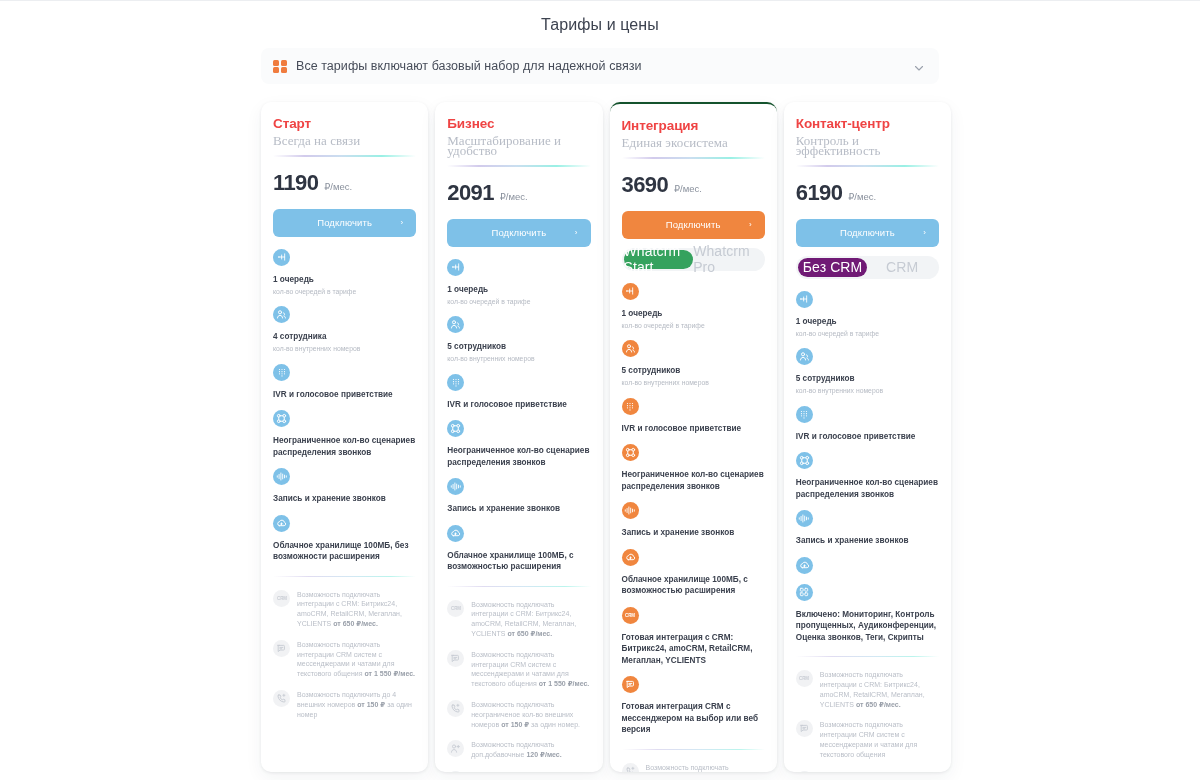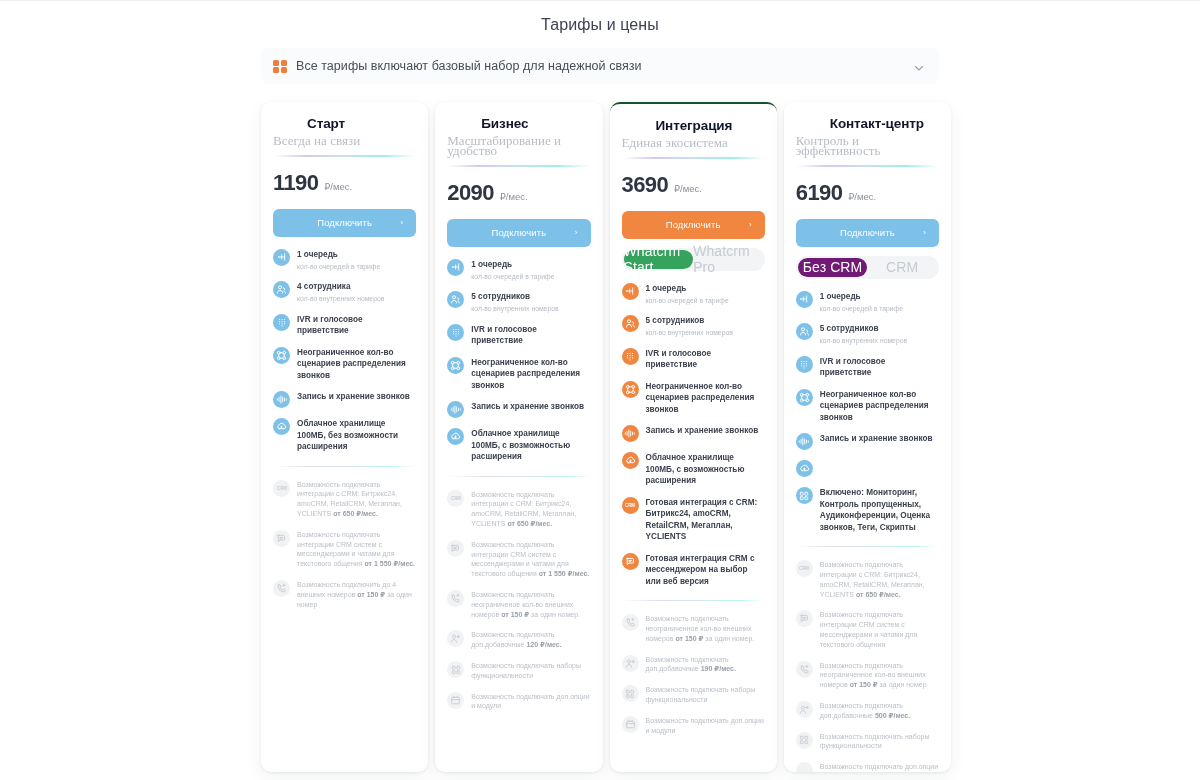--- a/index.html
+++ b/index.html
@@ -60,22 +60,22 @@
     width: 168px;
     background: #ffffff;
     border-radius: 10px;
     box-shadow: 0 1px 3px rgba(40,50,70,.09), 0 6px 18px rgba(40,50,70,.055);
     padding: 14px 12px 12px 12px;
     overflow: hidden;
   }
   .card.featured { border-top: 2px solid #14532d; }
 
   .card-name {
-    font-size: 13.5px; font-weight: 700; color: #0f172a;
-    letter-spacing: -.1px; line-height: 16px; margin-left: 34px;
+    font-size: 13.5px; font-weight: 700; color: #ef4444;
+    letter-spacing: -.1px; line-height: 16px;
   }
   .card-tagline {
     font-size: 13px; color: #b7bcc6; margin-top: 4px; line-height: 10px;
     letter-spacing: .05px;
     font-family: Liberation Serif, serif;
   }
   .grad-rule {
     height: 1.5px; margin: 9px 0 0 0; border-radius: 2px;
     background: linear-gradient(90deg,
       rgba(255,255,255,0) 0%,
@@ -117,21 +117,21 @@
     display: flex; align-items: center; justify-content: center;
     font-size: 14px; color: #c6cbd3; cursor: pointer; letter-spacing: .1px;
   }
   .toggle-opt.on { color: #ffffff; }
   .toggle-opt.on.green { background: #35a25e; }
   .toggle-opt.on.blue  { background: #701a75; }
 
   
   .features { margin-top: 11px; }
   .feat {
-    display: flex; align-items: flex-start; gap: 7px; margin-bottom: 9px;
+    display: flex; align-items: flex-start; gap: 7px; margin-bottom: 9px; flex-direction: column;
   }
   .feat:last-child { margin-bottom: 0; }
   .fic {
     width: 17px; height: 17px; border-radius: 50%; flex: none;
     background: #7ec1e8; margin-top: 1px;
     display: flex; align-items: center; justify-content: center;
     color: #fff;
   }
   .card.featured .fic { background: #f0863f; }
   .fic svg { display: block; }
@@ -324,21 +324,21 @@
             </span>
             <div class="otext"><span>Возможность подключить до 4 внешних номеров </span><b>от 150 ₽</b><span> за один номер</span></div>
           </div>
         </div>
       </div>
       <div class="card">
         <div class="card-name">Бизнес</div>
         <div class="card-tagline">Масштабирование и удобство</div>
         <div class="grad-rule"></div>
         <div class="price-row">
-          <span class="price">2090</span>
+          <span class="price">2091</span>
           <span class="price-unit">₽/мес.</span>
         </div>
         <button class="cta">
           <span class="cta-label">Подключить</span>
           <span class="cta-arrow">›</span>
         </button>
         <div class="features">
           <div class="feat">
             <span class="fic">
               <svg width="10" height="10" viewBox="0 0 12 12">

